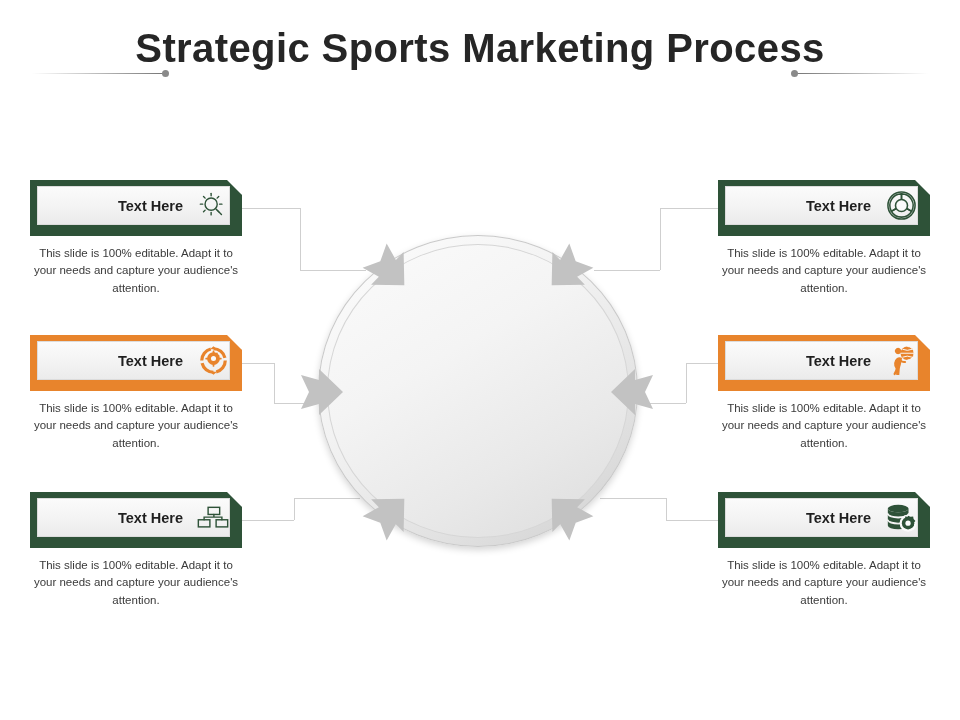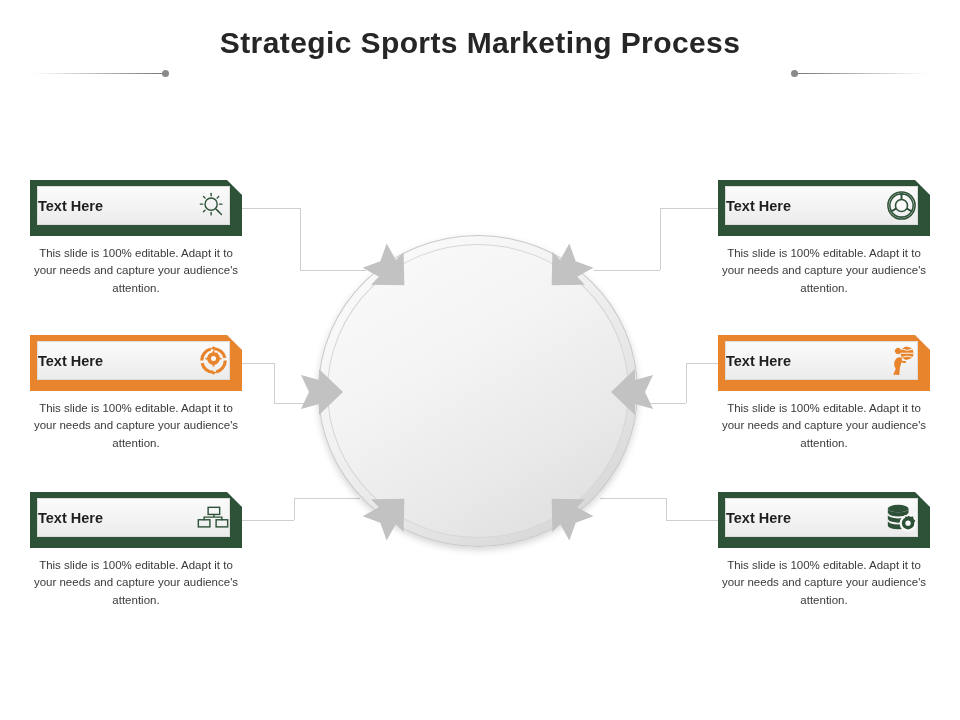--- a/index.html
+++ b/index.html
@@ -19,21 +19,21 @@
     overflow: hidden;
   }
 
   
   .title {
     position: absolute;
     left: 0;
     top: 26px;
     width: 960px;
     text-align: center;
-    font-size: 30px;
+    font-size: 40px;
     font-weight: bold;
     color: #262626;
     letter-spacing: 0.4px;
     white-space: nowrap;
   }
   .rule {
     position: absolute;
     top: 73px;
     height: 1px;
   }
@@ -144,21 +144,21 @@
     position: absolute;
     left: 7px;
     top: 6px;
     right: 12px;
     bottom: 11px;
     background: linear-gradient(to bottom, #fbfbfb 0%, #f3f3f3 55%, #ebebeb 100%);
     border: 1px solid #dcdcdc;
     box-sizing: border-box;
     display: flex;
     align-items: center;
-    justify-content: space-between;
+    justify-content: flex-end;
     gap: 14px;
   }
   .chip-label {
     font-size: 14.5px;
     font-weight: bold;
     color: #1f1f1f;
     white-space: nowrap;
   }
   .chip-icon {
     width: 32px;

